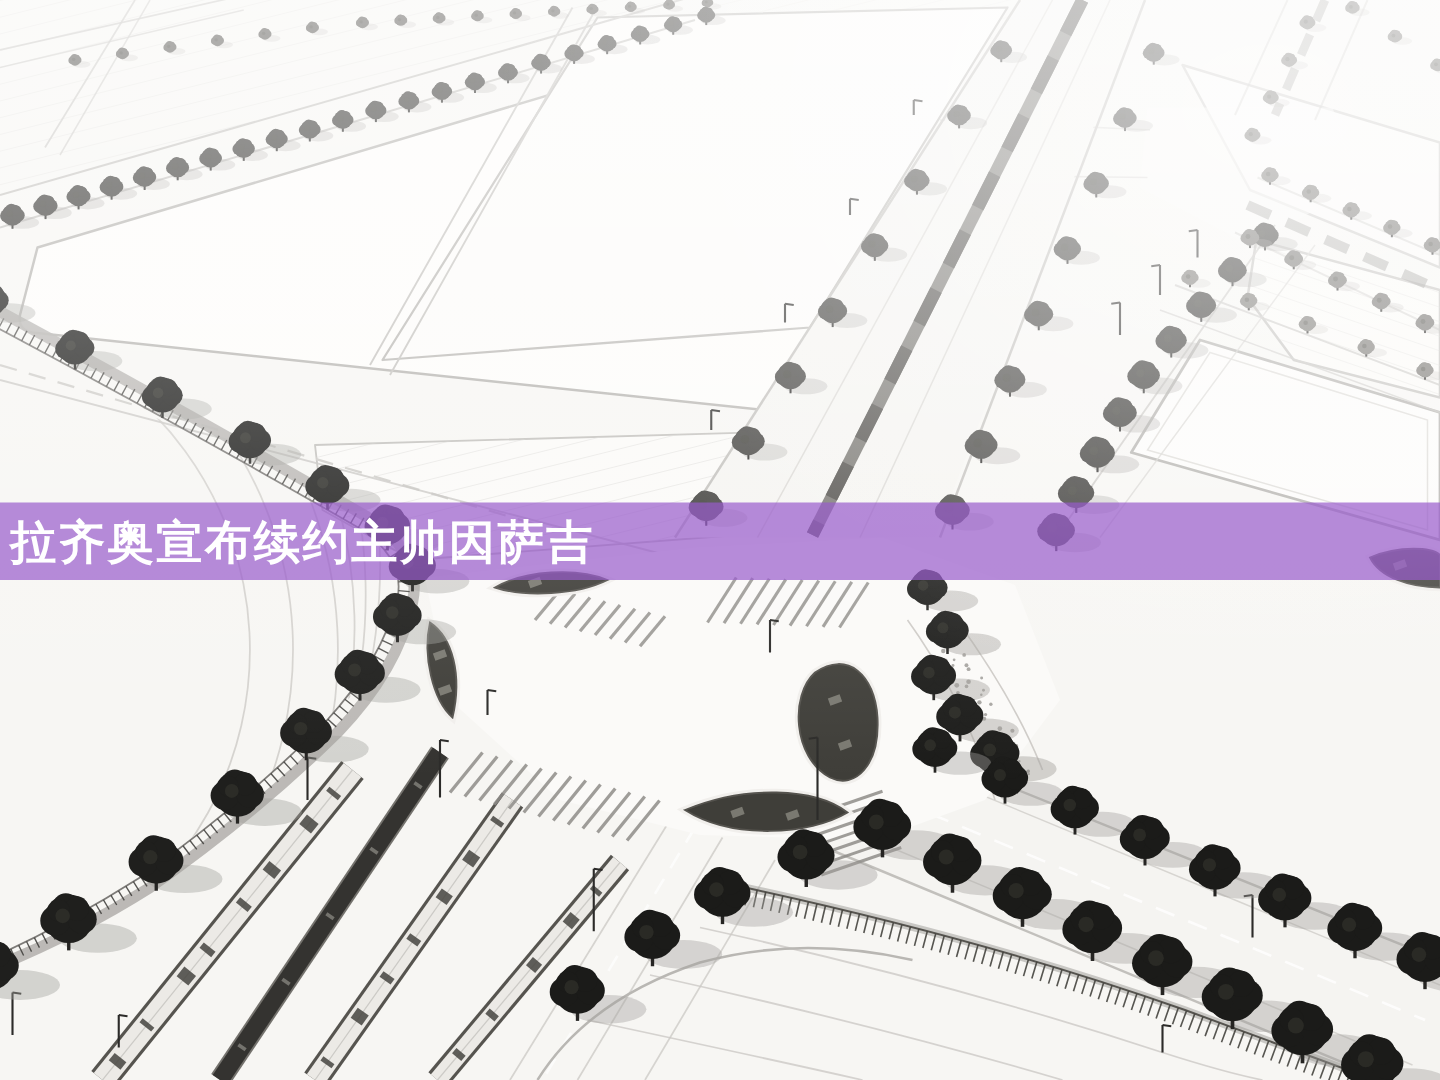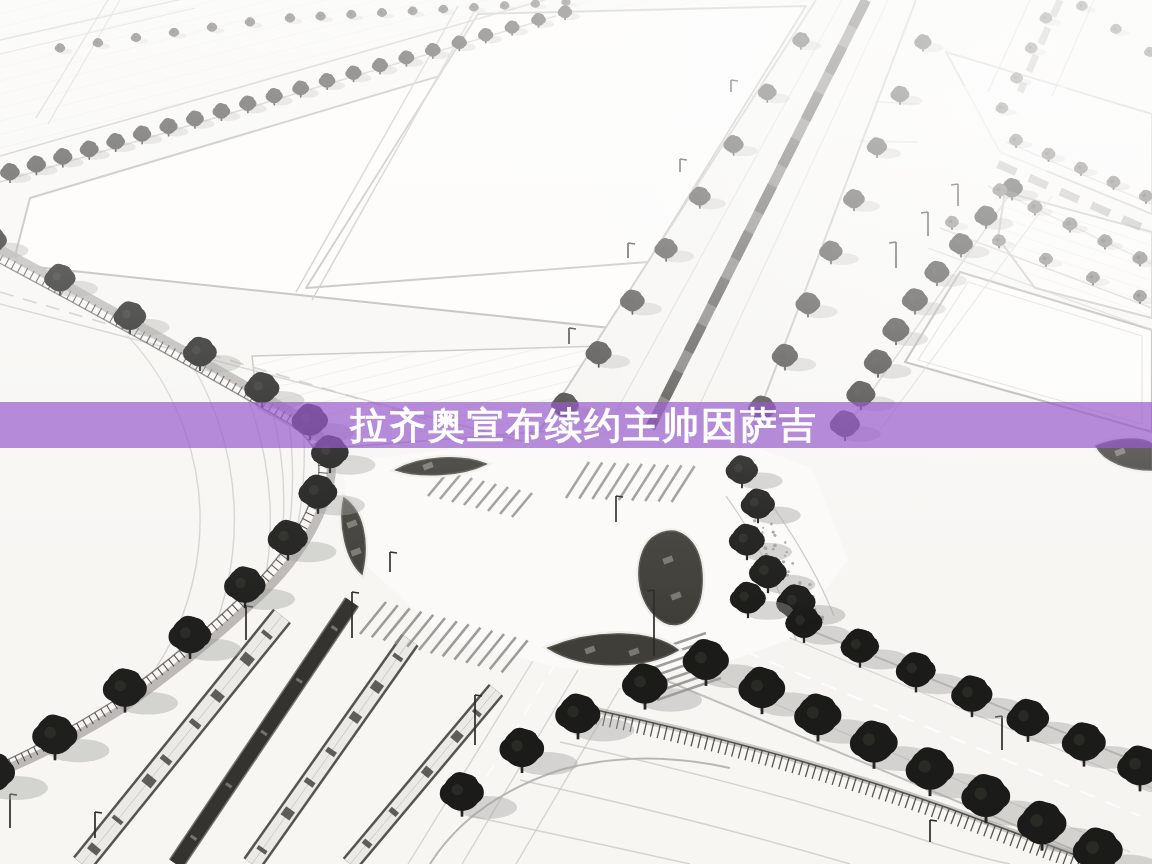--- a/index.html
+++ b/index.html
@@ -1,20 +1,20 @@
 <!DOCTYPE html>
 <html><head>
 <meta charset="utf-8">
 <style>
   html,body{margin:0;padding:0;background:#ffffff;}
   #stage{position:relative;width:1152px;height:864px;overflow:hidden;background:#f7f6f3;
          font-family:"Liberation Sans",sans-serif;}
   #scene{position:absolute;left:0;top:0;width:1152px;height:864px;display:block;}
-  .banner{position:absolute;left:0;top:402px;width:1152px;height:46px;
-          background:rgba(152,91,204,0.70);display:flex;align-items:center;justify-content:center;
+  .banner{position:absolute;left:0;top:402px;width:1152px;height:62px;
+          background:rgba(152,91,204,0.70);display:flex;align-items:center;justify-content:flex-start;
           z-index:5;}
   .banner span{font-size:37px;font-weight:900;color:#ffffff;letter-spacing:2px;line-height:1;
                transform:translateX(8px);white-space:nowrap;
                font-family:"Liberation Sans",sans-serif;}
 </style>
 </head>
 <body>
 
 <div id="stage">
   <svg id="scene" viewBox="0 0 1152 864" aria-hidden="true">

